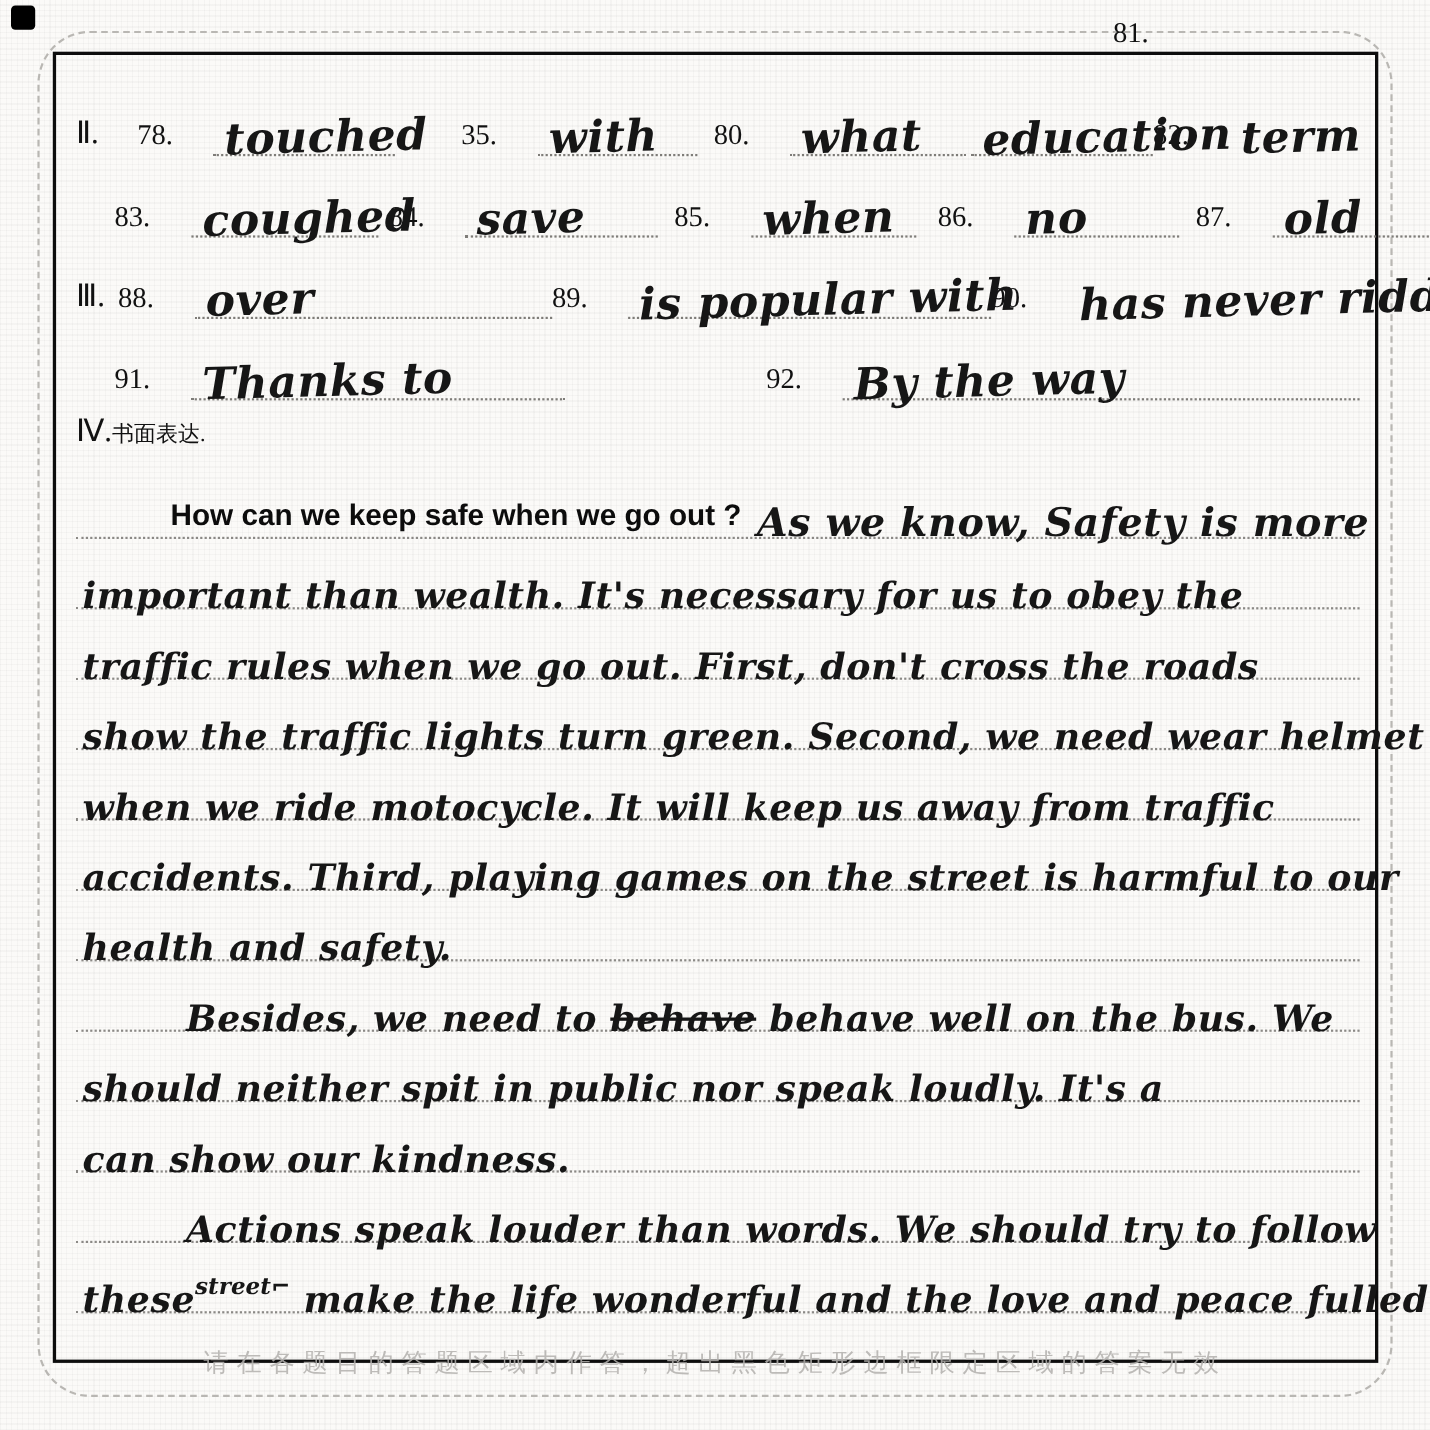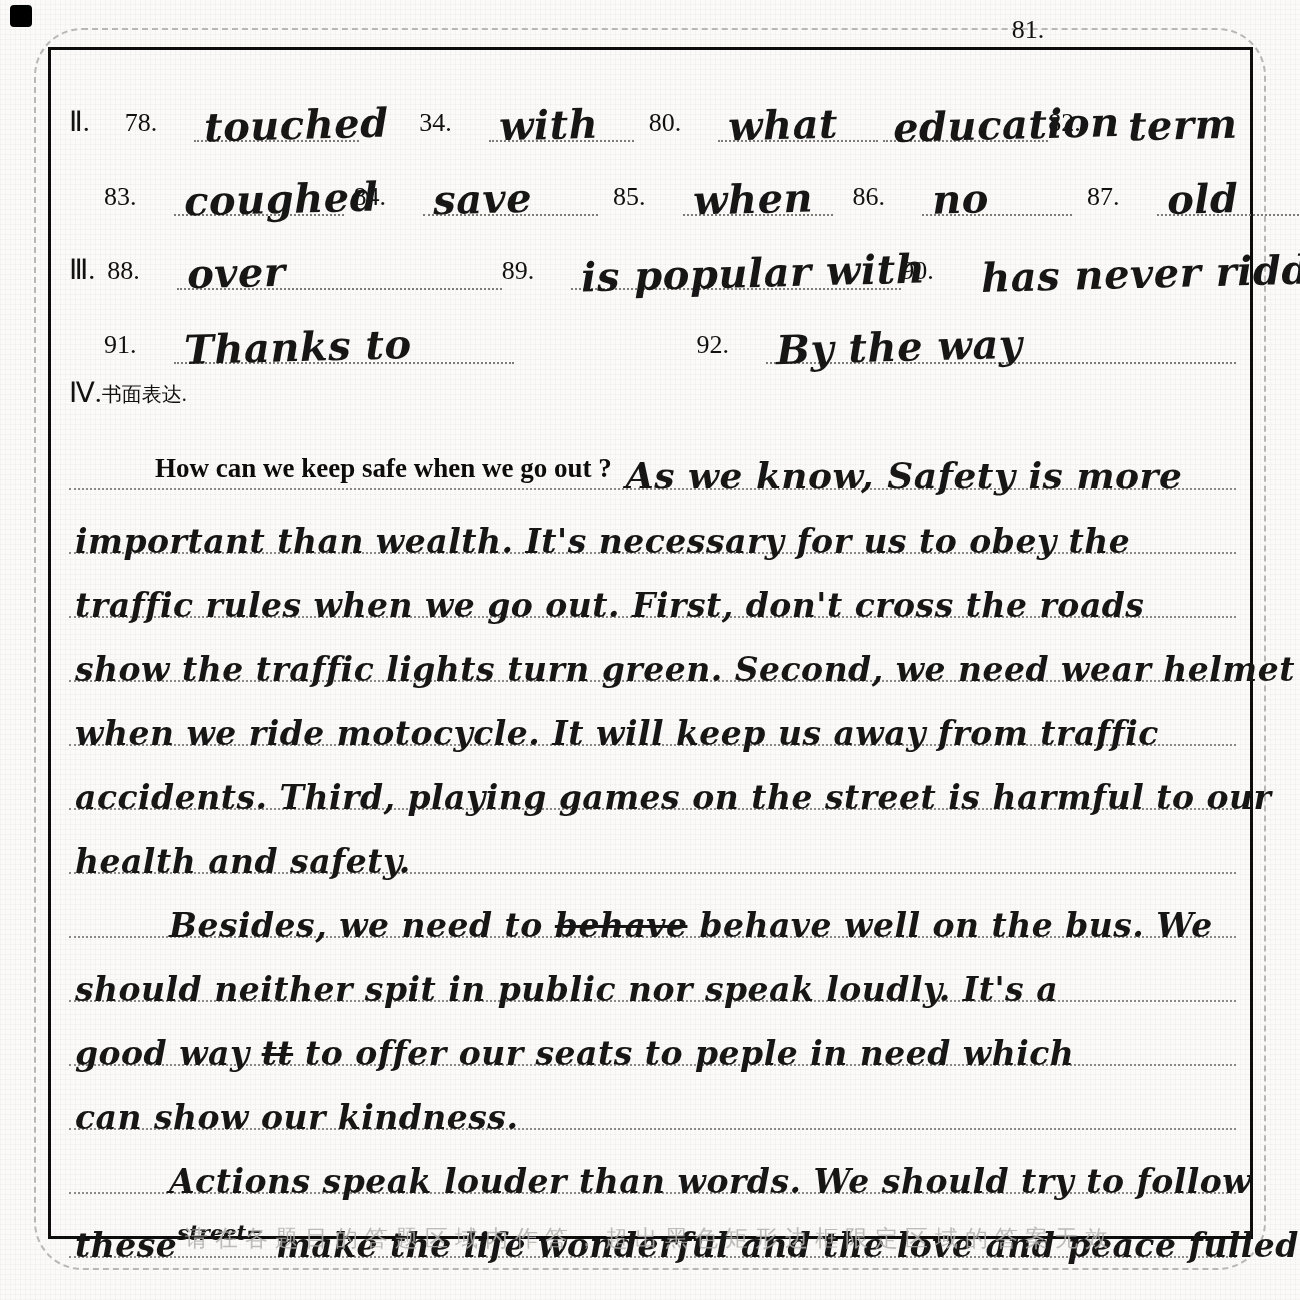--- a/index.html
+++ b/index.html
@@ -119,21 +119,21 @@
     align-items: flex-end;
   }
   .essay-text {
     font-size: 33px;
     margin-bottom: -9px;
     padding-left: 6px;
   }
   .essay-line.indent .essay-text { padding-left: 100px; }
   .prompt-line { height: 66px; }
   .prompt {
-    font-family: Liberation Serif, serif;
+    font-family: Liberation Sans, sans-serif;
     font-weight: bold;
     font-size: 27px;
     color: #0c0c0c;
     margin: 0 14px 4px 86px;
     white-space: nowrap;
   }
   .first-line-text { font-size: 36px; margin-bottom: -8px; }
   .strike { text-decoration: line-through; text-decoration-thickness: 3px; }
   .insert {
     font-size: 21px;
@@ -164,21 +164,21 @@
 
     <div class="ans-row" id="row2a">
       <span class="sec-label">Ⅱ.</span>
     <span class="ans-item">
           <span class="ans-num">78.</span>
           <span class="ans-line">
             <span class="hw ans-text">touched</span>
           </span>
         </span>
         <span class="ans-item">
-          <span class="ans-num">34.</span>
+          <span class="ans-num">35.</span>
           <span class="ans-line">
             <span class="hw ans-text">with</span>
           </span>
         </span>
         <span class="ans-item">
           <span class="ans-num">80.</span>
           <span class="ans-line">
             <span class="hw ans-text">what</span>
           </span>
         </span>
@@ -295,23 +295,20 @@
           <div class="essay-line">
             <span class="hw essay-text"><span>health and safety.</span></span>
           </div>
           <div class="essay-line indent">
             <span class="hw essay-text"><span>Besides, we need to </span><span class="strike">behave</span><span> behave well on the bus. We</span></span>
           </div>
           <div class="essay-line">
             <span class="hw essay-text"><span>should neither spit in public nor speak loudly. It's a</span></span>
           </div>
           <div class="essay-line">
-            <span class="hw essay-text"><span>good way </span><span class="strike">tt</span><span> to offer our seats to peple in need which</span></span>
-          </div>
-          <div class="essay-line">
             <span class="hw essay-text"><span>can show our kindness.</span></span>
           </div>
           <div class="essay-line indent">
             <span class="hw essay-text"><span>Actions speak louder than words. We should try to follow</span></span>
           </div>
           <div class="essay-line">
             <span class="hw essay-text"><span>these</span><span class="insert">street⌐</span><span> make the life wonderful and the love and peace fulled of.</span></span>
           </div>
         </div>
     </div>

